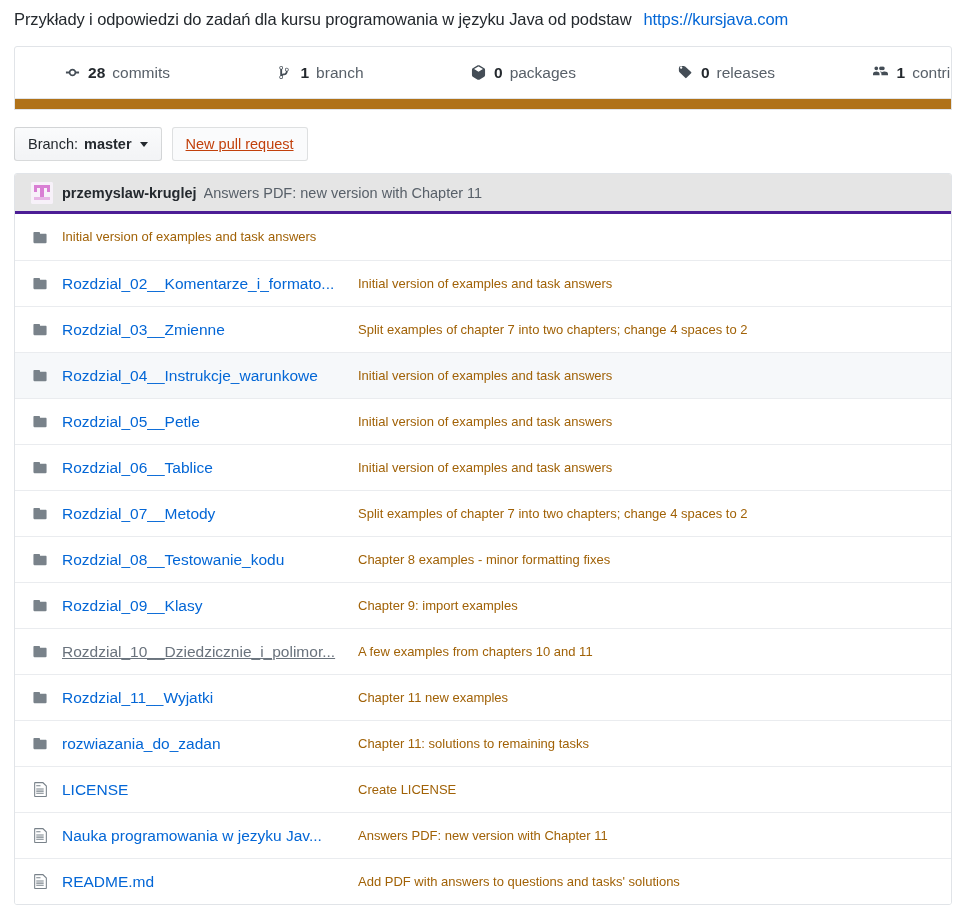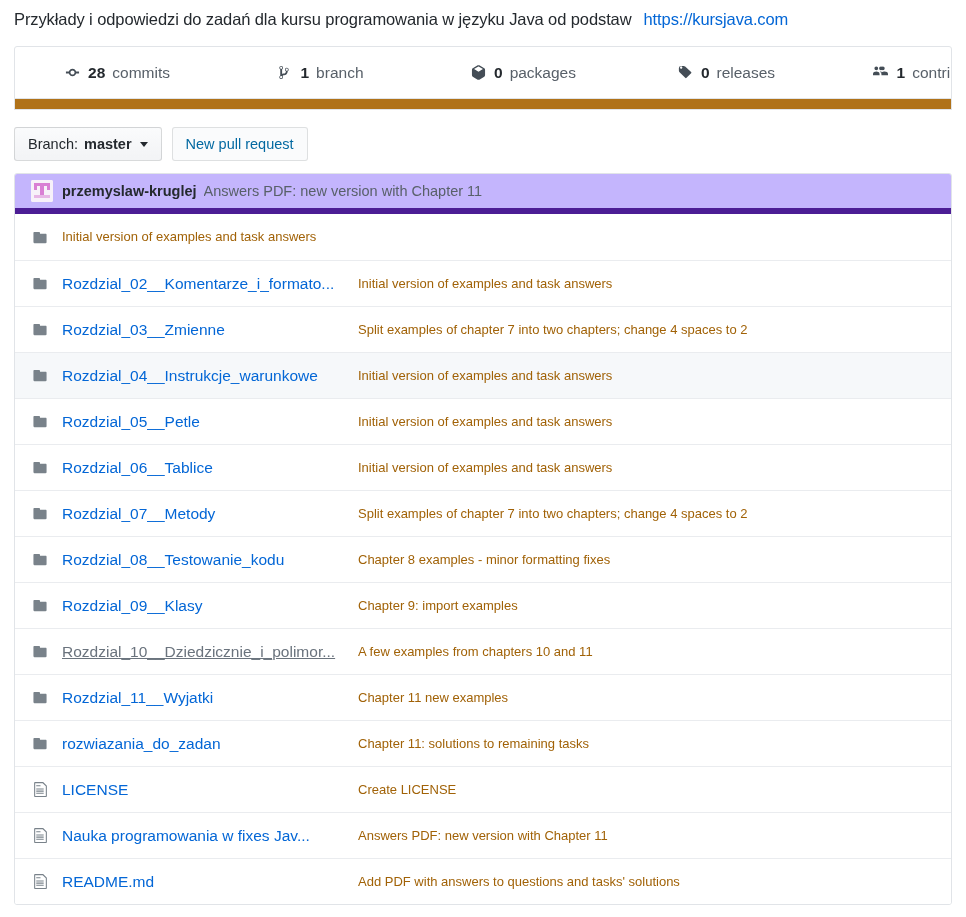--- a/index.html
+++ b/index.html
@@ -135,40 +135,41 @@
   .caret {
     display: inline-block;
     width: 0; height: 0;
     border-top: 5px solid #24292e;
     border-right: 4px solid transparent;
     border-left: 4px solid transparent;
     margin-left: 2px;
     vertical-align: middle;
   }
   .btn-disabled {
-    color: #0369a1;
+    color: #c2410c;
     background: #fafbfc;
     border: 1px solid rgba(27,31,35,0.12);
     cursor: default;
+    text-decoration: underline;
   }
 
   
   .file-table {
     margin: 12px 14px 0 14px;
     border: 1px solid #e1e4e8;
     border-radius: 3px;
     background: #fff;
     overflow: hidden;
   }
 
   .latest-commit {
     display: flex;
     align-items: center;
-    background: #c4b5fd;
-    border-bottom: 6px solid #4c1d95;
+    background: #e5e5e5;
+    border-bottom: 3px solid #4c1d95;
     height: 40px;
     padding: 0 10px 0 16px;
     white-space: nowrap;
     overflow: hidden;
   }
   .avatar {
     width: 22px; height: 22px;
     flex: 0 0 auto;
     border-radius: 2px;
     margin-right: 9px;
@@ -459,21 +460,21 @@
           </span>
           <a class="file-name" href="#">LICENSE</a>
           <span class="file-commit">Create LICENSE</span>
         </div>
         <div class="file-row">
           <span class="file-icon icon-file">
             <svg width="15" height="17" viewBox="0 0 12 16">
               <path d="M6 5H2V4h4v1zM2 8h7V7H2v1zm0 2h7V9H2v1zm0 2h7v-1H2v1zm10-7.5V14c0 .55-.45 1-1 1H1c-.55 0-1-.45-1-1V2c0-.55.45-1 1-1h7.5L12 4.5zM11 5L8 2H1v12h10V5z"></path>
             </svg>
           </span>
-          <a class="file-name" href="#">Nauka programowania w fixes Jav...</a>
+          <a class="file-name" href="#">Nauka programowania w jezyku Jav...</a>
           <span class="file-commit">Answers PDF: new version with Chapter 11</span>
         </div>
         <div class="file-row">
           <span class="file-icon icon-file">
             <svg width="15" height="17" viewBox="0 0 12 16">
               <path d="M6 5H2V4h4v1zM2 8h7V7H2v1zm0 2h7V9H2v1zm0 2h7v-1H2v1zm10-7.5V14c0 .55-.45 1-1 1H1c-.55 0-1-.45-1-1V2c0-.55.45-1 1-1h7.5L12 4.5zM11 5L8 2H1v12h10V5z"></path>
             </svg>
           </span>
           <a class="file-name" href="#">README.md</a>
           <span class="file-commit">Add PDF with answers to questions and tasks' solutions</span>

